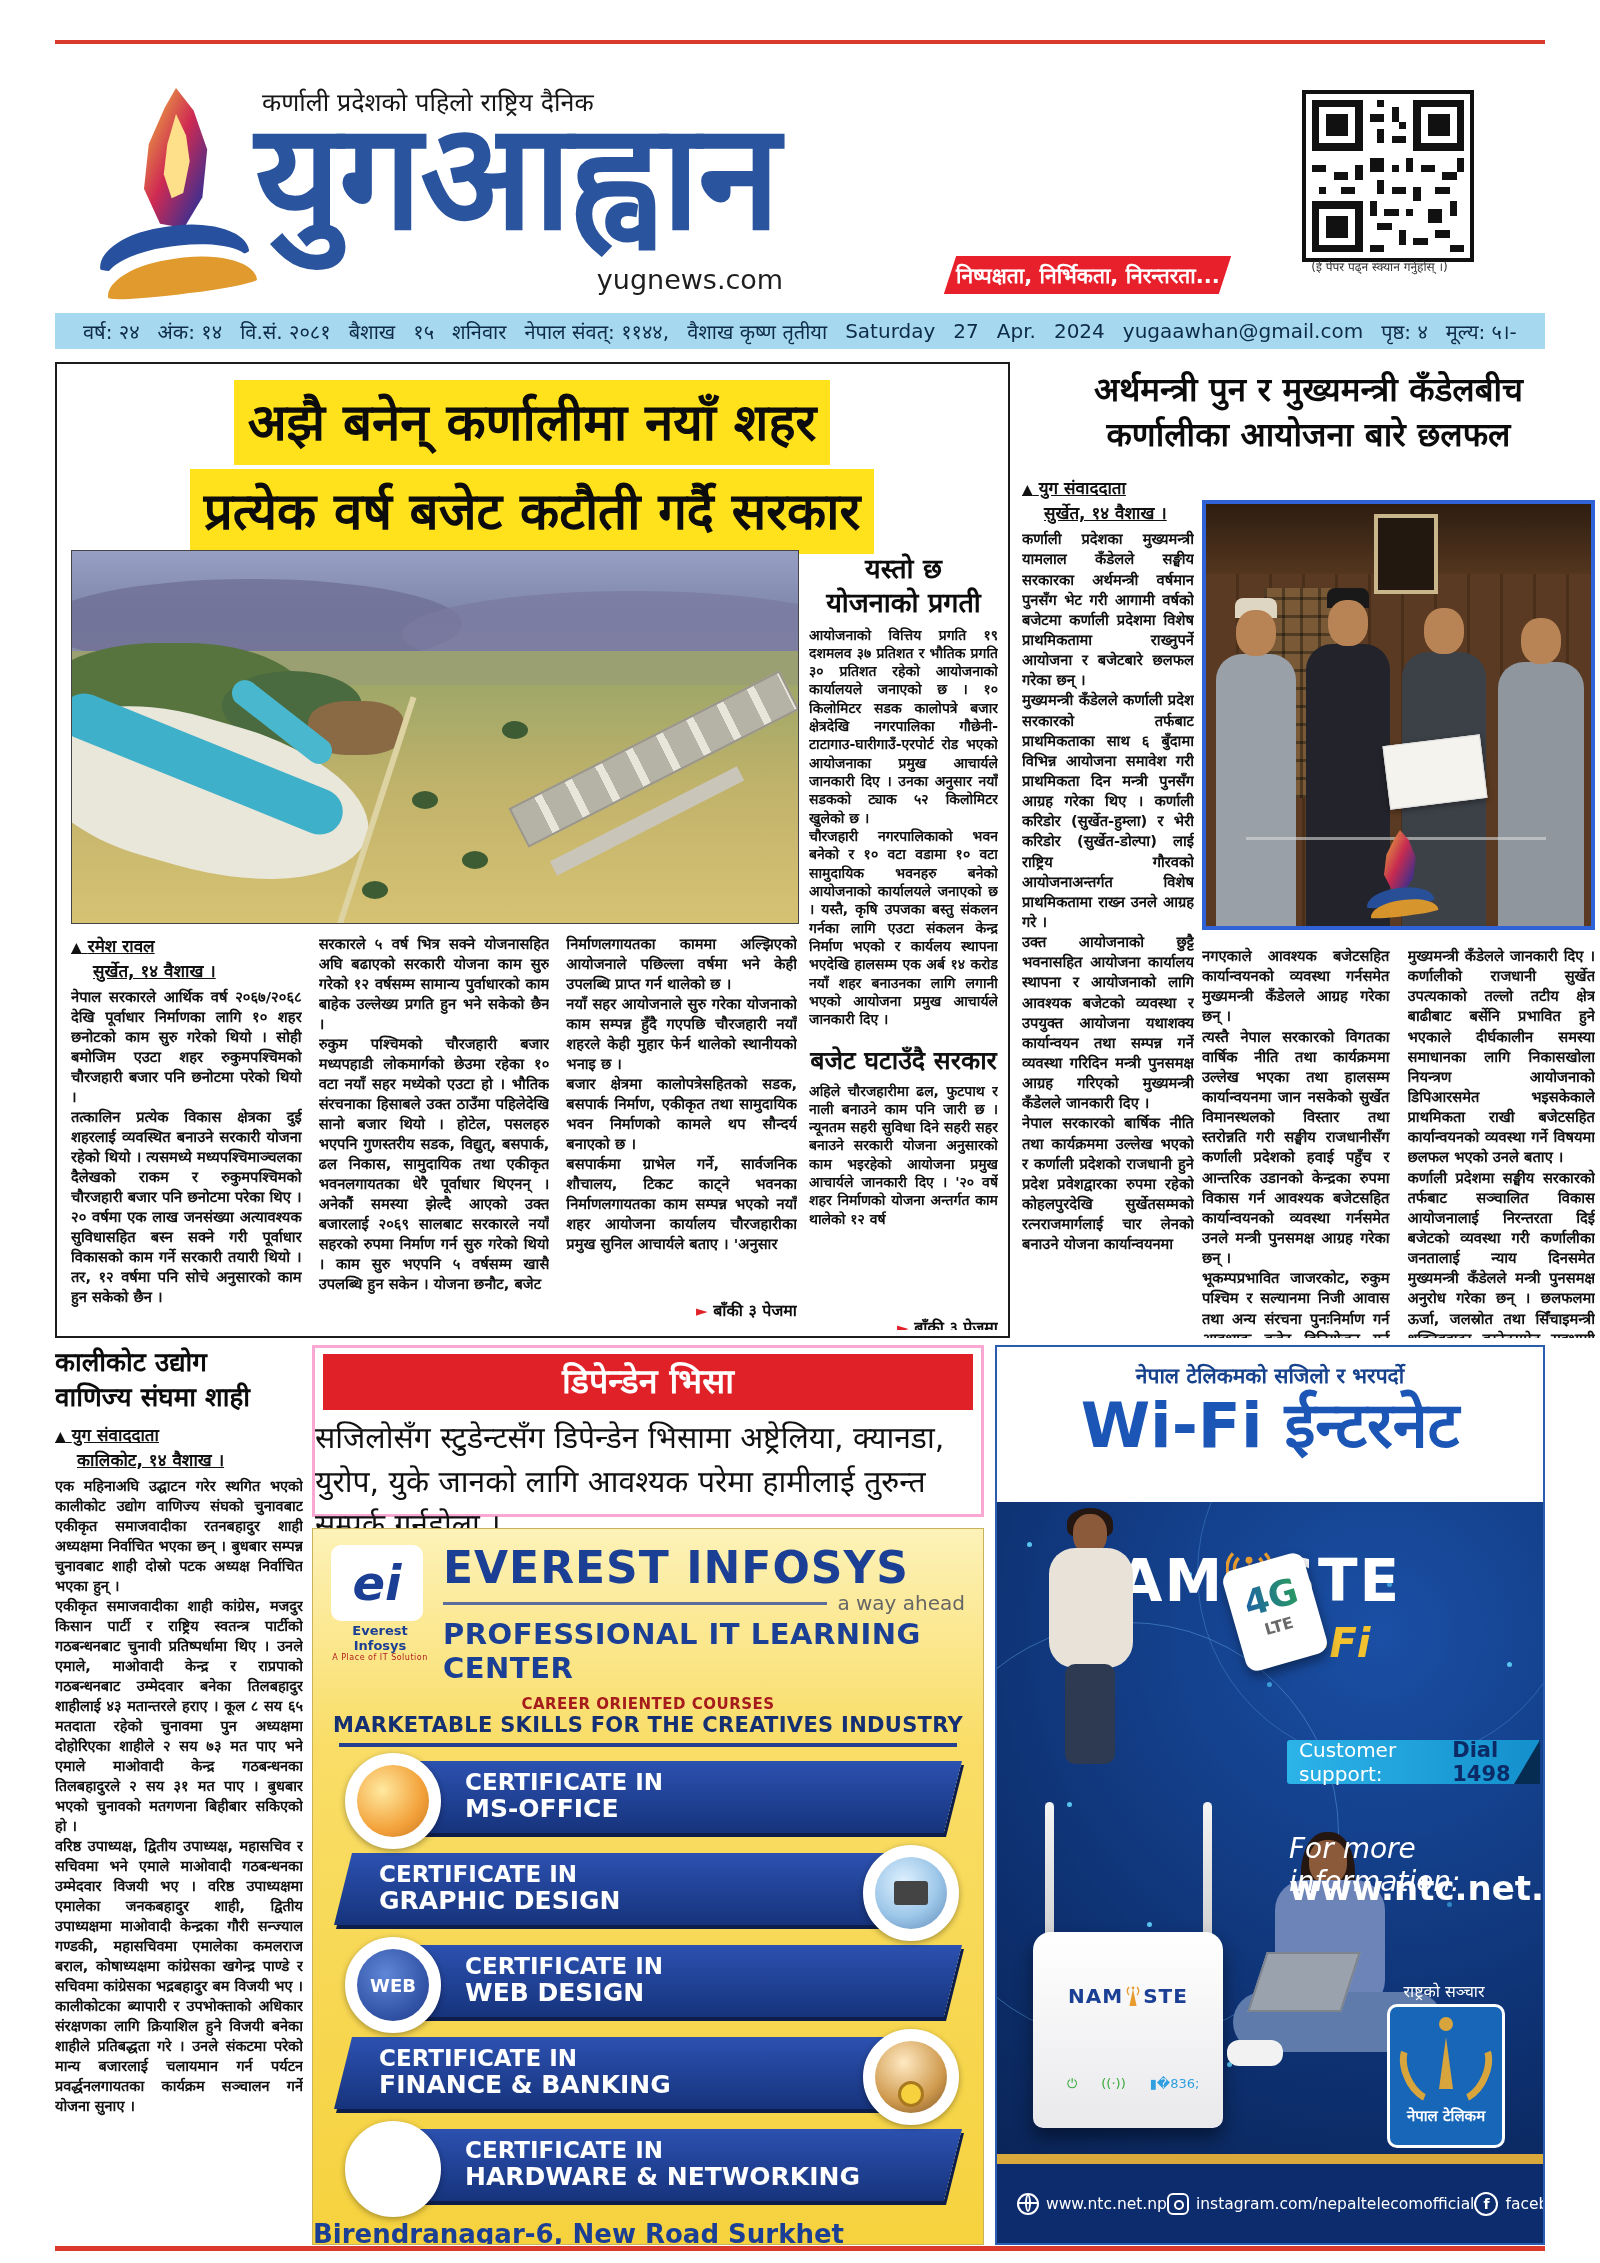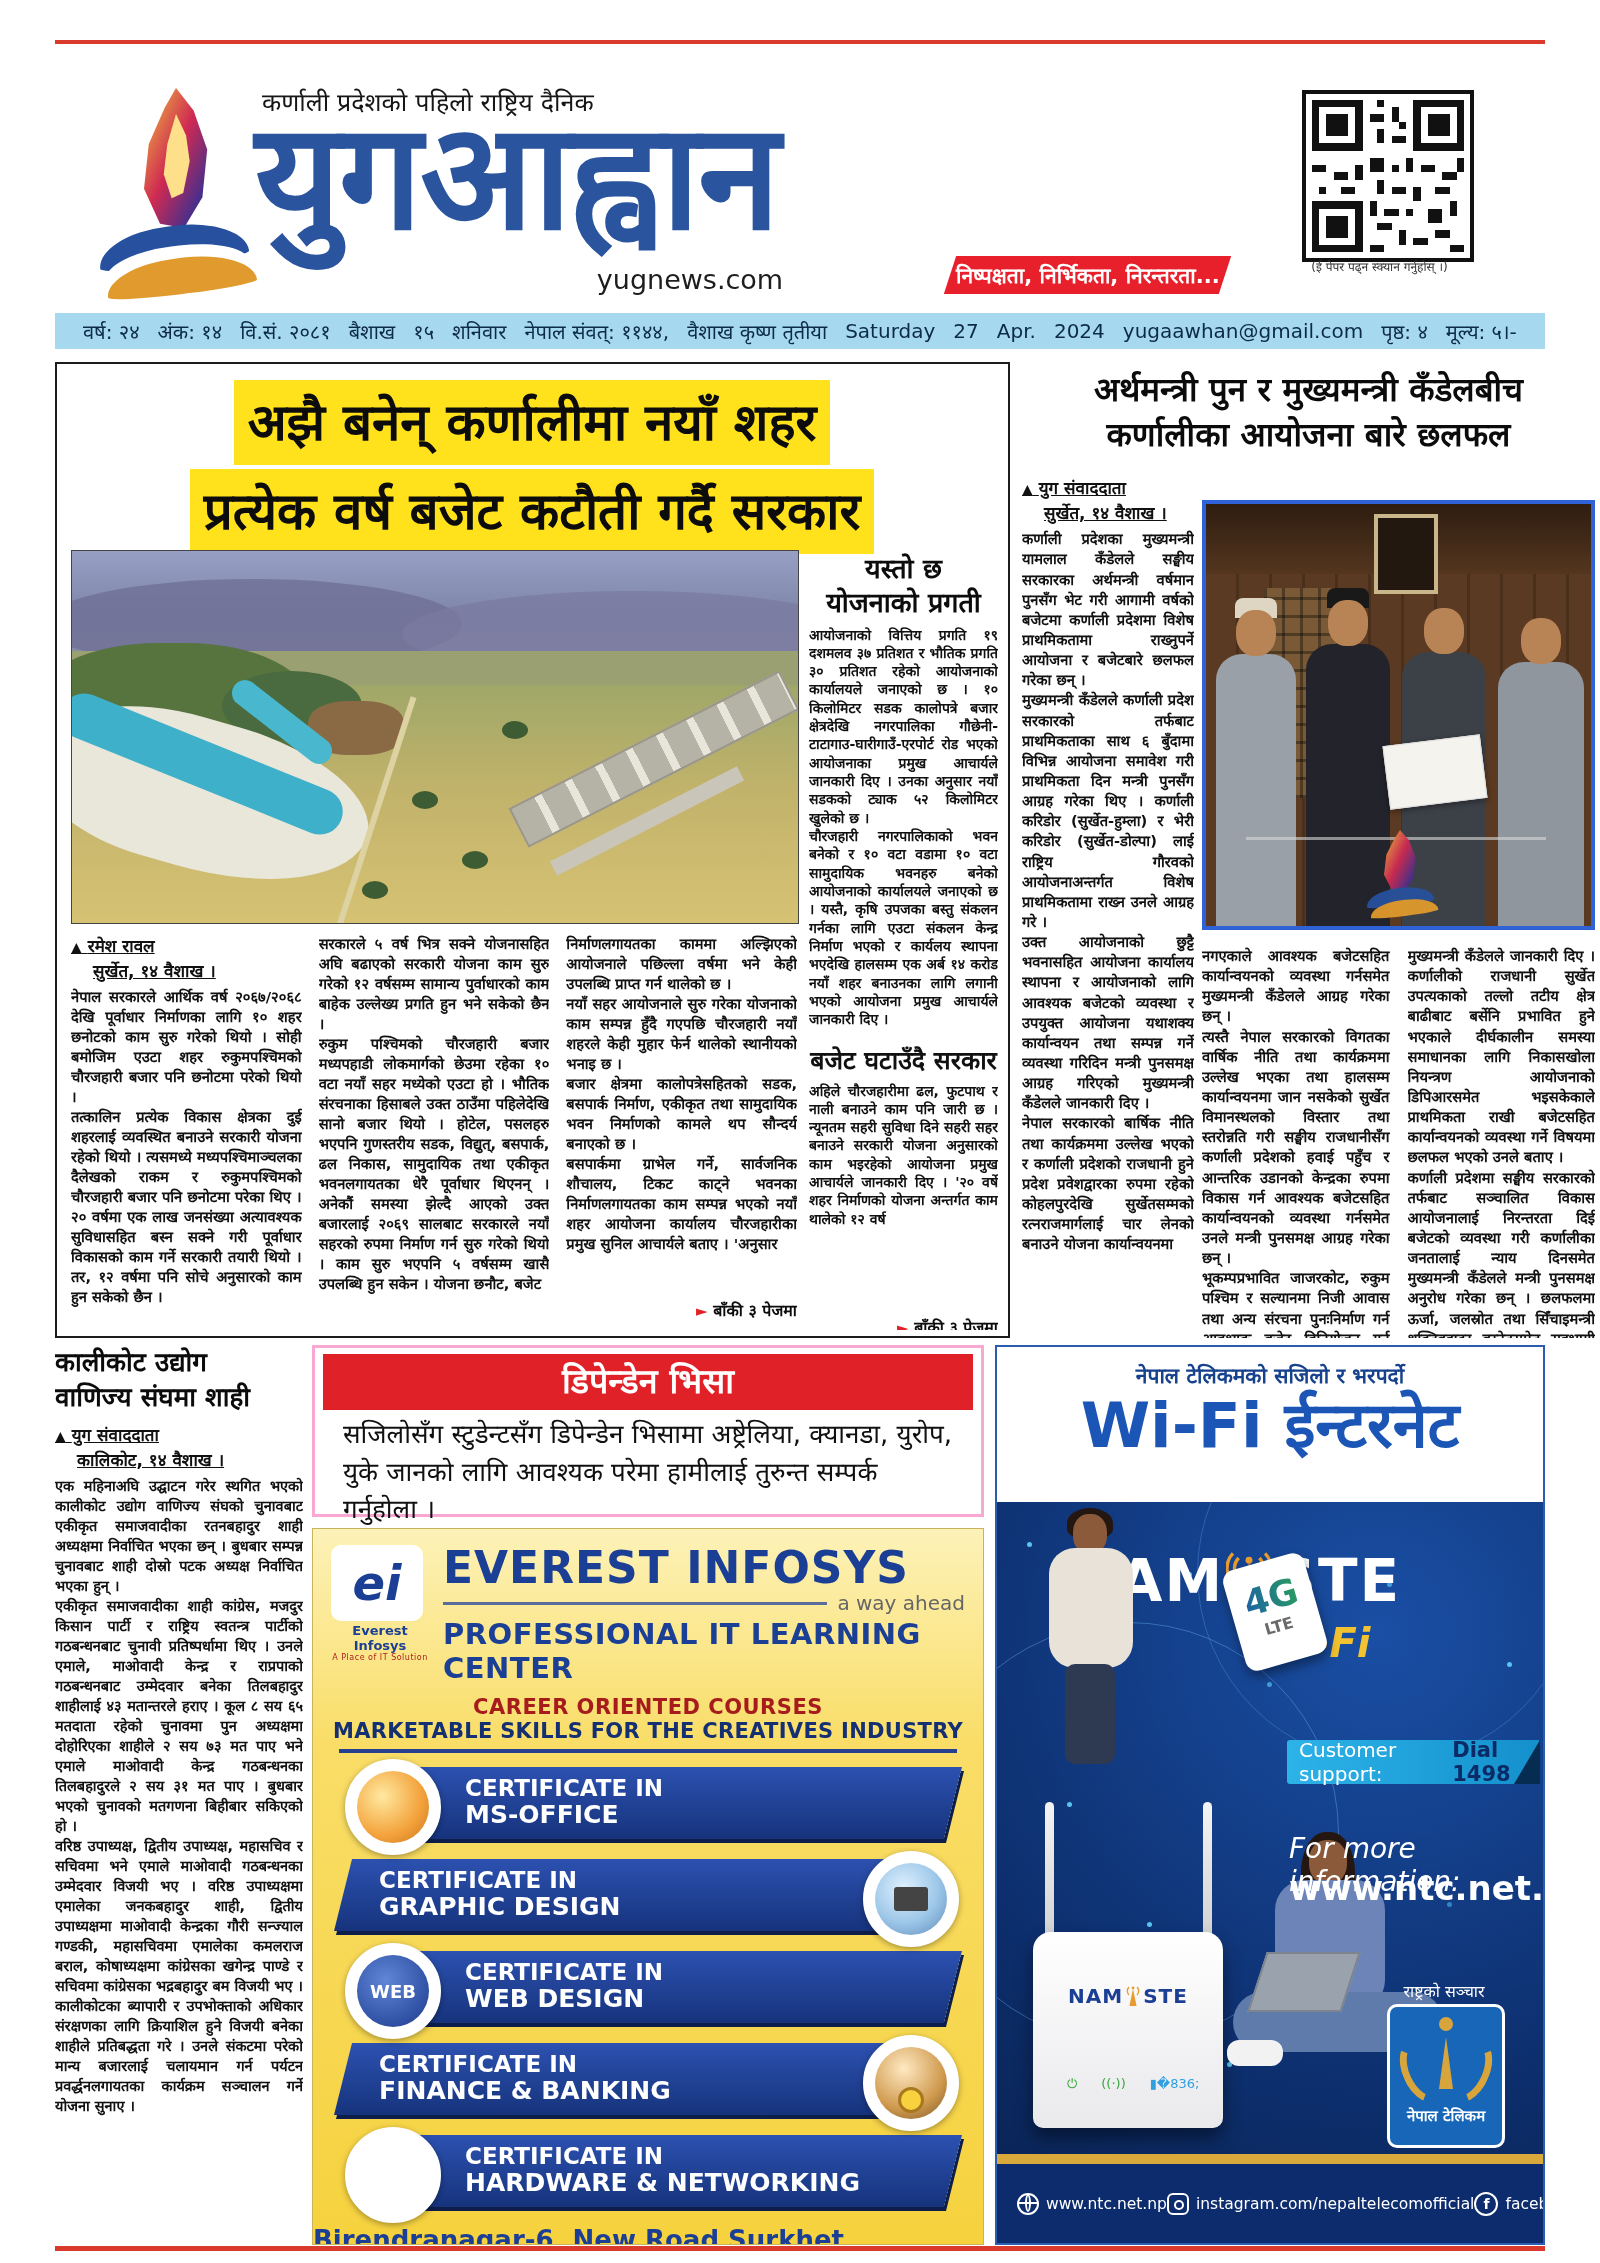--- a/index.html
+++ b/index.html
@@ -107,40 +107,40 @@
 
   
   .kart{left:55px;top:1345px;width:248px;height:900px;overflow:hidden;}
   .k-head{font-size:26px;font-weight:bold;line-height:1.35;color:#0b0b0b;}
   .k-body{font-size:14.5px;line-height:1.38;margin-top:4px;}
 
   
   .visa{left:312px;top:1345px;width:672px;height:172px;border:3px solid #f9a8d4;box-sizing:border-box;background:#fff;}
   .visa-banner{margin:6px 8px 0;background:#e02128;color:#fff;text-align:center;font-size:34px;
                font-weight:bold;padding:3px 0 7px;}
-  .visa-body{padding:6px 28px 0;font-size:26px;line-height:1.45;color:#101010;}
+  .visa-body{padding:6px 0 0;font-size:30px;line-height:1.45;color:#101010;}
   .visa-contact{padding:2px 14px;font-size:23px;font-weight:bold;}
   .visa-contact .nums{color:#8c1620;}
 
   
   .ev{left:312px;top:1528px;width:672px;height:717px;box-sizing:border-box;border:1px solid #c9b25a;
       background:linear-gradient(180deg,#fdf2b8 0%,#f9dd67 30%,#f6d23e 100%);overflow:hidden;}
   .ev-head{display:flex;gap:14px;padding:16px 18px 0;}
   .ev-logo{width:98px;flex:none;text-align:center;}
   .ev-logo .mark{width:92px;height:76px;background:#fff;border-radius:10px;color:#1b3f94;
                  font-size:48px;font-weight:bold;font-style:italic;line-height:76px;}
   .ev-logo .nm{font-size:13px;font-weight:bold;color:#1b3f94;margin-top:2px;}
   .ev-logo .sub{font-size:8px;color:#b02020;letter-spacing:.5px;}
   .ev-brand{font-size:44px;font-weight:bold;color:#1b3f94;letter-spacing:1px;line-height:1.05;}
   .ev-way{display:flex;align-items:center;gap:10px;color:#555;}
   .ev-way .rule{flex:1;height:3px;background:#5a6c9c;}
   .ev-way .txt{font-size:20px;color:#666;}
   .ev-subtitle{font-size:29px;font-weight:bold;color:#1b3f94;letter-spacing:.5px;margin-top:2px;}
   .ev-center{text-align:center;margin-top:10px;}
-  .ev-c1{font-size:21px;font-weight:bold;color:#a61c1c;letter-spacing:.5px;}
+  .ev-c1{font-size:15px;font-weight:bold;color:#a61c1c;letter-spacing:.5px;}
   .ev-c2{font-size:21px;font-weight:bold;color:#152f73;letter-spacing:.3px;}
   .ev-hr{margin:6px 26px 0;height:4px;background:#24408e;}
   .cert-row{position:relative;height:84px;margin:8px 24px 0;}
   .cert-banner{position:absolute;top:6px;height:72px;background:linear-gradient(180deg,#2c51b0,#16337c);
                transform:skewX(-14deg);box-shadow:3px 4px 0 #0d1e4a;display:flex;flex-direction:column;
                justify-content:center;}
   .cert-banner .in{transform:skewX(14deg);color:#fff;font-weight:bold;line-height:1.15;}
   .cert-banner .l1{font-size:23px;}
   .cert-banner .l2{font-size:25px;}
   .row-l .cert-banner{left:64px;right:6px;padding-left:64px;}

